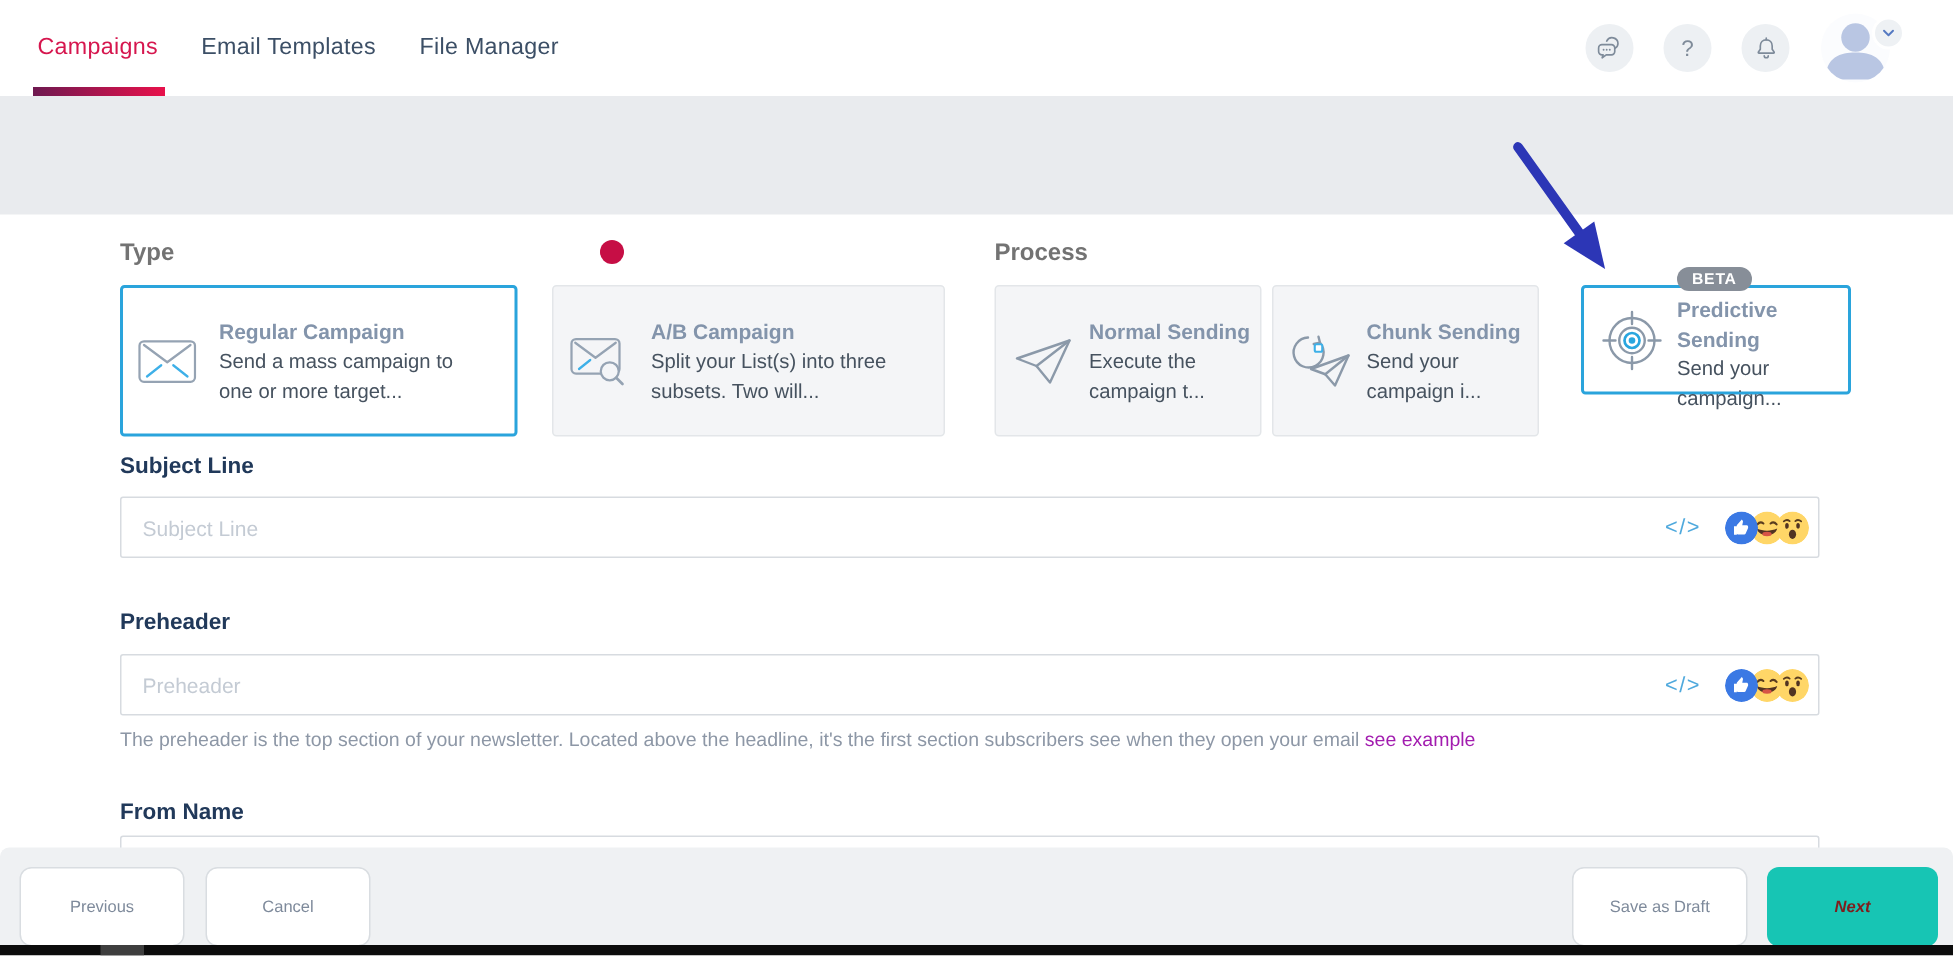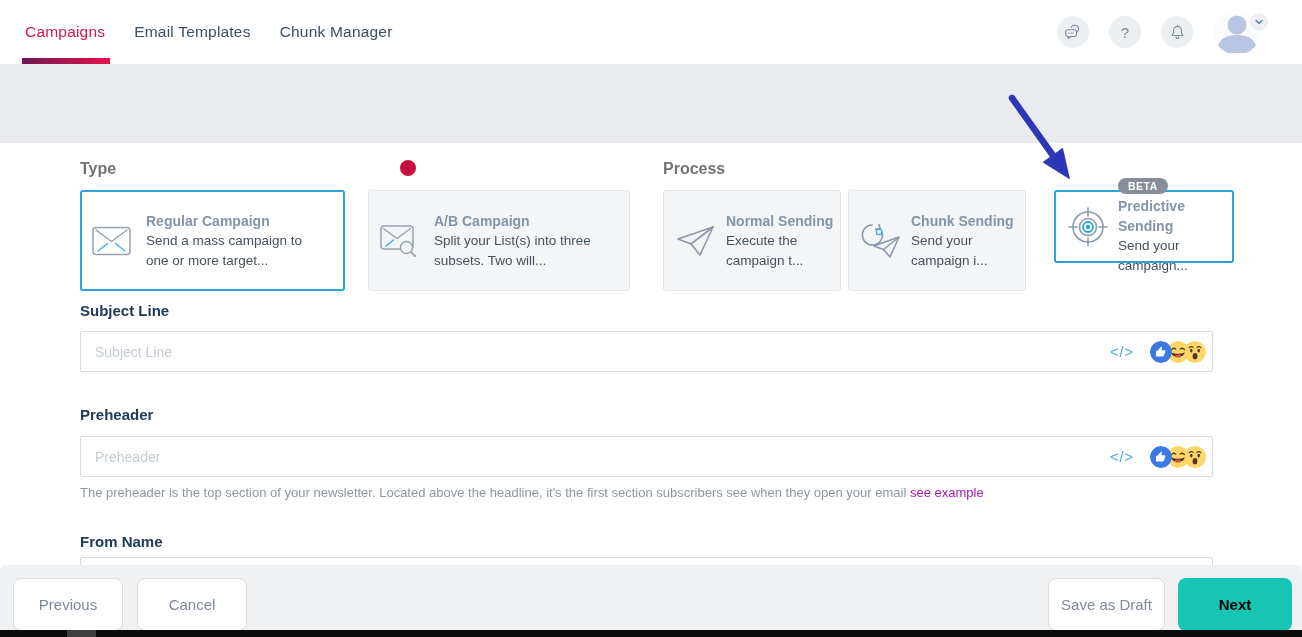--- a/index.html
+++ b/index.html
@@ -66,37 +66,37 @@
   .helper { position:absolute; left:80px; top:485px; font-size:13px; color:#8d97a6; }
   .helper a { color:#a21caf; text-decoration:none; cursor:pointer; }
 
   .fn-input { position:absolute; left:80px; top:557px; width:1133px; height:40px;
               border:1px solid #d7dbe0; border-radius:2px; background:#fff; z-index:1; }
 
   
   .footerbar { position:absolute; left:0; top:565px; width:1302px; height:65px; background:#eff1f3;
                border-radius:6px 6px 0 0; z-index:5; }
   .btn { position:absolute; top:13px; height:53px; border-radius:8px; font-family:"Liberation Sans",sans-serif;
-         font-size:15px; cursor:pointer; }
+         font-size:11px; cursor:pointer; }
   .btn.ghost { background:#fff; border:1px solid #d9dde1; color:#7e8a9b; }
-  .btn.primary { background:#17c5b4; border:none; color:#000000; font-weight:700; }
+  .btn.primary { background:#17c5b4; border:none; color:#7f1d1d; font-weight:700;font-style:italic; }
 
   .bottombar { position:absolute; left:0; top:630px; width:1302px; height:7px; background:#0c0c0c; z-index:6; }
   .bottombar .seg { position:absolute; left:67px; top:0; width:29px; height:7px; background:#3e3e3e; }
 
   .anno-arrow { position:absolute; left:1004px; top:90px; z-index:4; pointer-events:none; }
 </style>
 </head>
 <body>
 
 <div class="header">
   <div class="nav">
     <span class="nav-item active">Campaigns</span>
     <span class="nav-item">Email Templates</span>
-    <span class="nav-item">Chunk Manager</span>
+    <span class="nav-item">File Manager</span>
   </div>
   <div class="nav-underline"></div>
 
   <div class="hicon" style="left:1057px;">
     <svg width="19" height="19" viewBox="0 0 24 24" fill="none" stroke="#7e8b9a" stroke-width="1.4" stroke-linecap="round" stroke-linejoin="round">
       <path d="M9 5.5a5 5 0 0 1 9.5 2.1c0 1.7-.9 3-2.2 3.8"></path>
       <path d="M5 8.5h8a2.8 2.8 0 0 1 2.8 2.8v3a2.8 2.8 0 0 1-2.8 2.8H8.6l-3.4 2.5.8-2.5h-1A2.8 2.8 0 0 1 2.2 14.3v-3A2.8 2.8 0 0 1 5 8.5z"></path>
       <circle cx="6.4" cy="12.9" r="0.8" fill="#7e8b9a" stroke="none"></circle>
       <circle cx="9" cy="12.9" r="0.8" fill="#7e8b9a" stroke="none"></circle>
       <circle cx="11.6" cy="12.9" r="0.8" fill="#7e8b9a" stroke="none"></circle>

